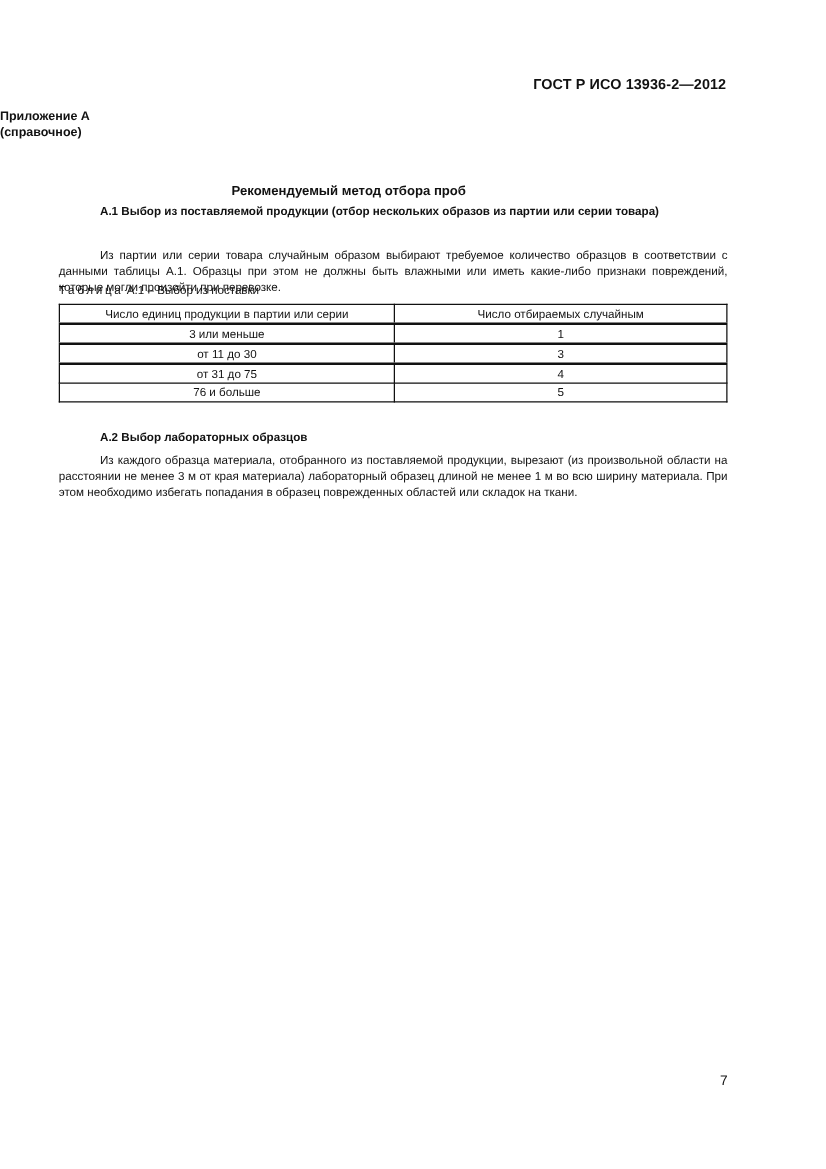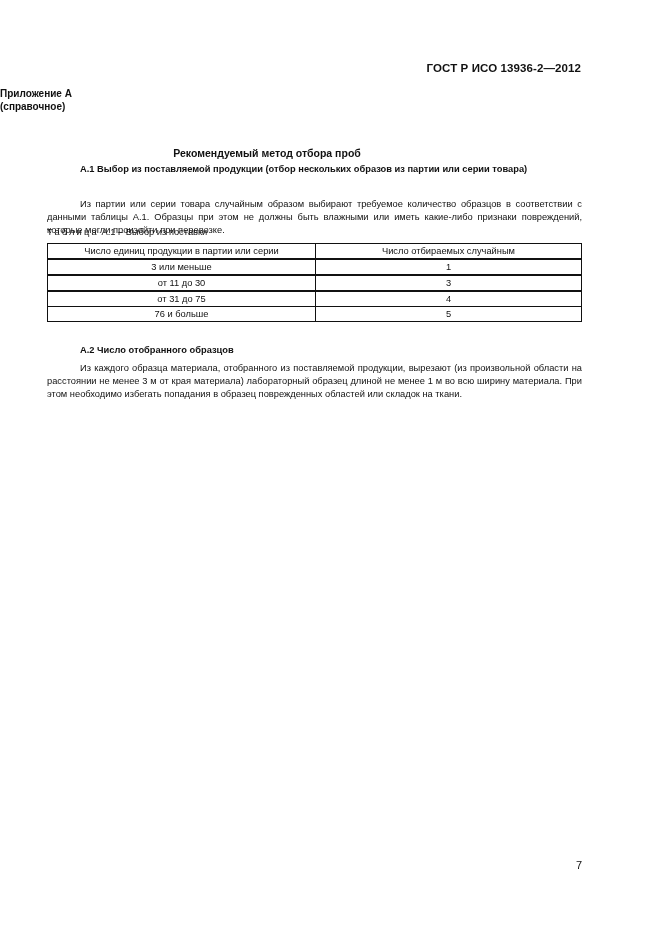--- a/index.html
+++ b/index.html
@@ -28,21 +28,21 @@
       top: 87px;
       left: 0;
       width: 661px;
       font-size: 10px;
       font-weight: bold;
       line-height: 13px;
     }
     .section-title {
       position: absolute;
       top: 147px;
-      left: 0;
+      left: 12px;
       width: 534px;
       text-align: center;
       font-size: 10.5px;
       font-weight: bold;
     }
     .sub-heading-1 {
       position: absolute;
       top: 164px;
       left: 80px;
       font-size: 9.3px;
@@ -150,17 +150,17 @@
       <td class="col-a">от 31 до 75</td>
       <td>4</td>
     </tr>
     <tr>
       <td class="col-a">76 и больше</td>
       <td>5</td>
     </tr>
   </tbody>
 </table>
 
-<div class="sub-heading-2">А.2 Число отобранного образцов</div>
+<div class="sub-heading-2">А.2 Выбор лабораторных образцов</div>
 
 <div class="para para-2">Из каждого образца материала, отобранного из поставляемой продукции, вырезают (из произвольной области на расстоянии не менее 3 м от края материала) лабораторный образец длиной не менее 1 м во всю ширину материала. При этом необходимо избегать попадания в образец поврежденных областей или складок на ткани.</div>
 
 <div class="page-number">7</div>
 
 </body></html>

